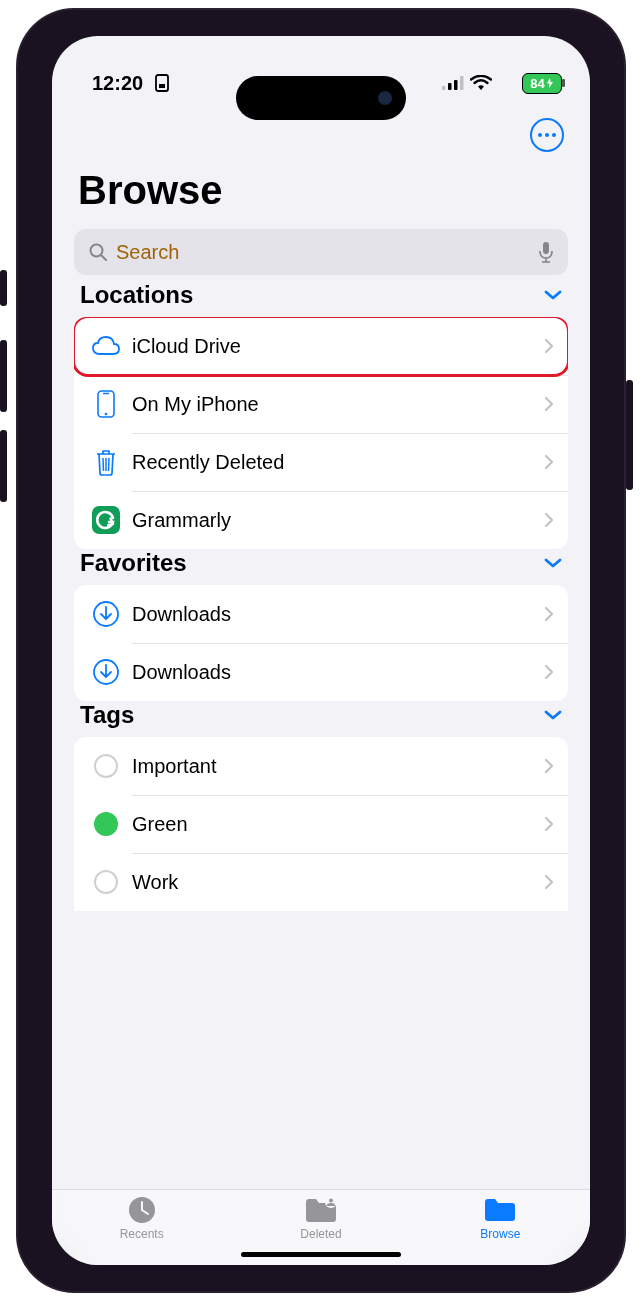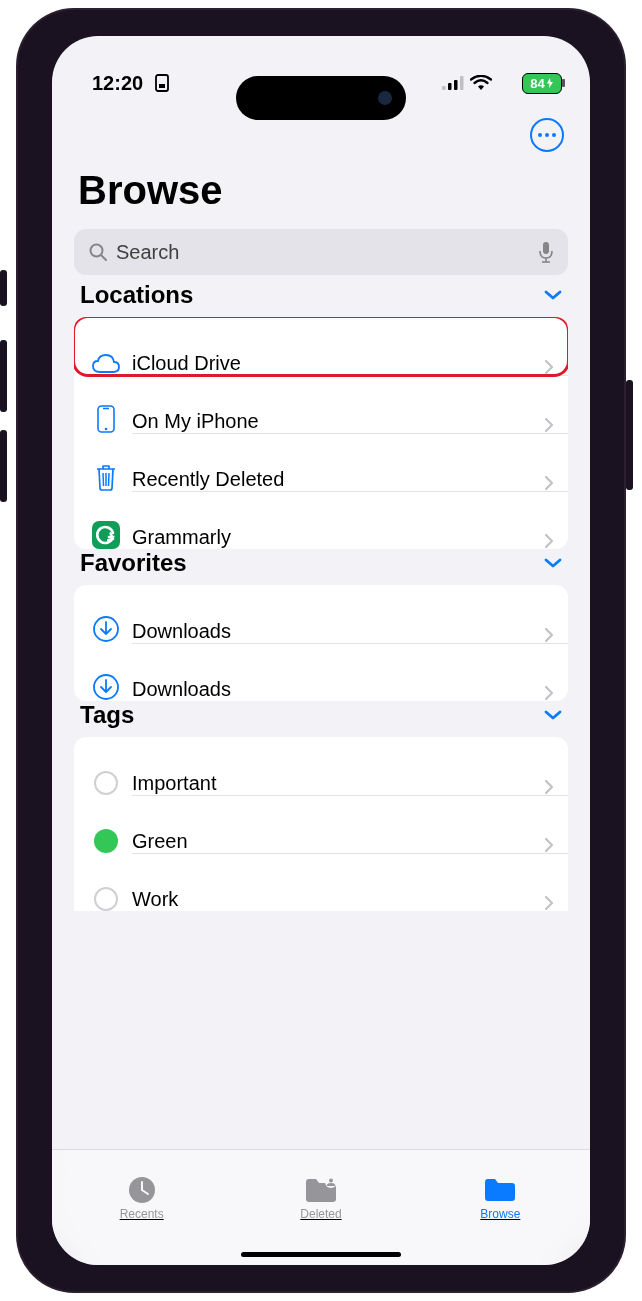--- a/index.html
+++ b/index.html
@@ -69,44 +69,44 @@
     margin-left:24px;
   }
   .battery::after{ content:""; position:absolute; right:-4px; top:50%; transform:translateY(-50%);
     width:3px; height:8px; background:#555; border-radius:1px; }
   .nav-row{ display:flex; justify-content:flex-end; padding:6px 26px 0 26px; }
   .more-btn{ width:34px; height:34px; border:2.5px solid #0a7aff; border-radius:50%;
     display:flex; align-items:center; justify-content:center; color:#0a7aff; font-weight:900;
     letter-spacing:1px; font-size:14px; }
   .page-title{ font-size:40px; font-weight:800; padding:16px 26px 10px 26px; color:#000; }
   .search-bar{ margin:6px 22px; background:#e3e3e9; border-radius:12px; height:46px;
-    display:flex; align-items:center; padding:0 14px; color:#404040; }
+    display:flex; align-items:center; padding:0 14px; color:#a16207; }
   .search-bar svg{ flex-shrink:0; }
   .search-placeholder{ flex:1; margin-left:8px; font-size:20px; }
   .section{ padding:0 22px; }
   .section-header{ display:flex; justify-content:space-between; align-items:center;
     padding:0 6px 8px 6px; }
   .section-title{ font-size:24px; font-weight:700; color:#000; }
   .chevron-blue{ color:#0a7aff; }
   .card{ background:#fff; border-radius:12px; overflow:hidden; }
-  .row{ display:flex; align-items:flex-end; height:58px; padding:0 14px; position:relative; }
+  .row{ display:flex; align-items:center; height:58px; padding:12px 14px; position:relative; }
   .row + .row::before{ content:""; position:absolute; top:0; left:58px; right:0; height:1px;
     background:#e2e2e6; }
   .row-icon{ width:36px; display:flex; justify-content:center; align-items:center; }
   .row-label{ flex:1; font-size:20px; color:#000; margin-left:8px; }
   .row-chevron{ color:#c4c4c8; }
   .highlight{ position:relative; }
   .highlight-ring{ position:absolute; inset:-2px -2px -2px -2px; border:3.5px solid #e1172a;
     border-radius:16px; pointer-events:none; z-index:5; }
   .tag-dot{ width:24px; height:24px; border-radius:50%; }
   .tag-outline{ border:2px solid #d0d0d4; background:#fff; }
   .tag-green{ background:#33c758; }
-  .tab-bar{ position:absolute; bottom:0; left:0; right:0; height:116px;
+  .tab-bar{ position:absolute; bottom:0; left:0; right:0; height:76px;
     background:rgba(248,248,250,0.94); border-top:1px solid #dcdce0;
-    display:flex; padding-bottom:20px; backdrop-filter:blur(10px);text-decoration:underline; }
+    display:flex; padding-bottom:20px; backdrop-filter:blur(10px); }
   .tab{ flex:1; display:flex; flex-direction:column; align-items:center; justify-content:center;
     gap:2px; font-size:12px; color:#96969a; }
   .tab.active{ color:#0a7aff; }
   .tab-icon{ height:30px; display:flex; align-items:center; }
   .home-indicator{ position:absolute; bottom:8px; left:50%; transform:translateX(-50%);
     width:160px; height:5px; background:#000; border-radius:3px; }
   .content{ position:absolute; top:0; left:0; right:0; bottom:0; overflow:hidden; }
   .tags-card{ border-radius:12px 12px 0 0; }
   svg{ display:block; }
 </style>

